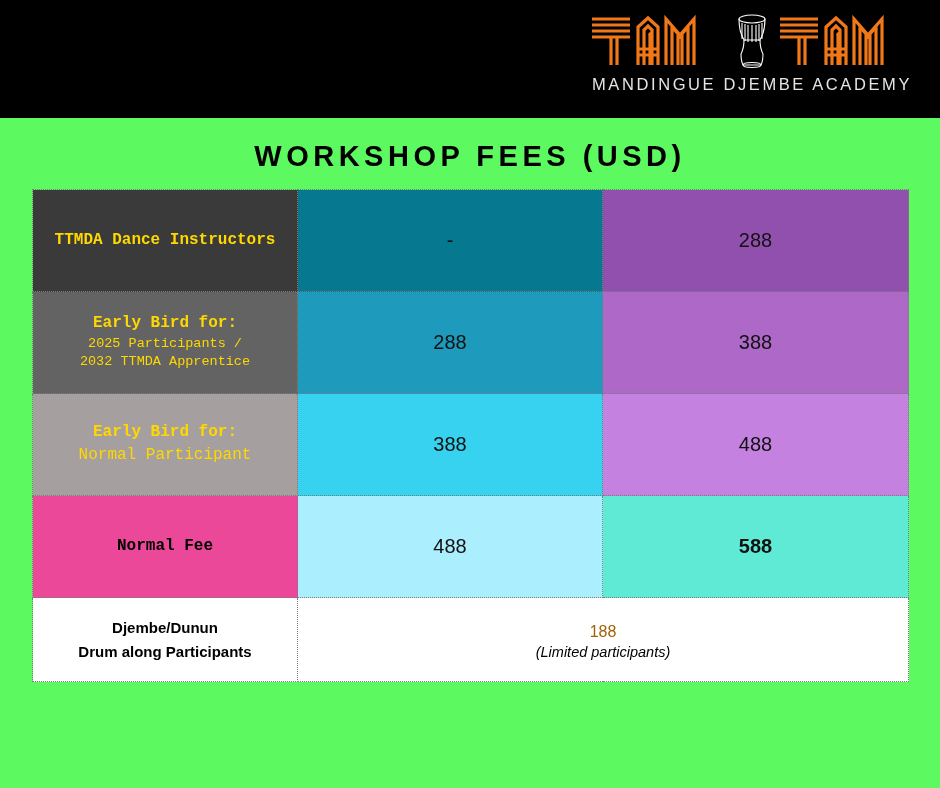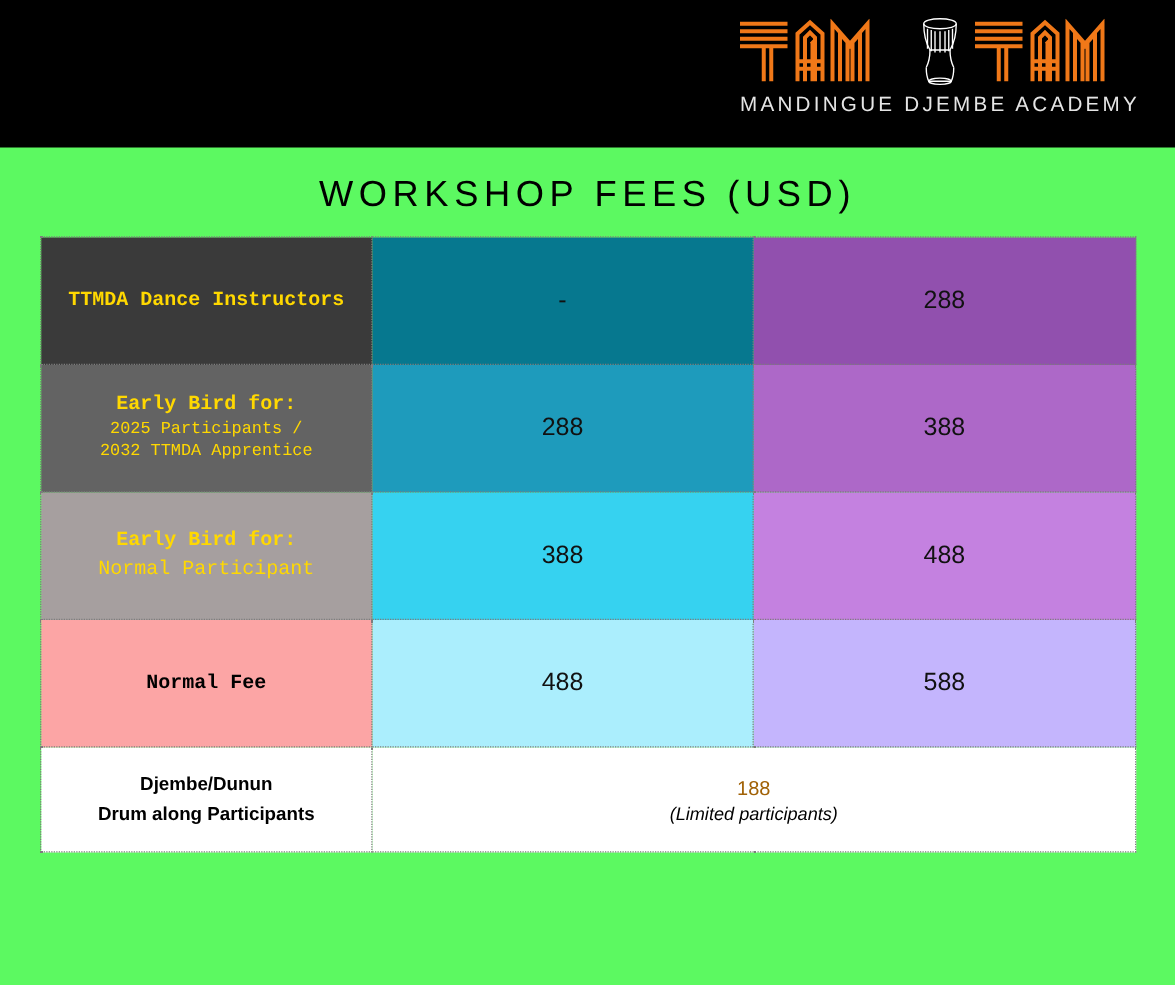--- a/index.html
+++ b/index.html
@@ -65,21 +65,21 @@
     letter-spacing: 2.6px;
     margin-top: 3px;
     white-space: nowrap;
   }
 
   
   .page-title {
     text-align: center;
     color: #000000;
     font-size: 29px;
-    font-weight: normal;
+    font-weight: bold;
     letter-spacing: 4.5px;
     padding-top: 22px;
     padding-bottom: 16px;
   }
 
   
   .table-wrap {
     margin: 0 32px;
     width: 876px;
   }
@@ -136,29 +136,29 @@
   }
   .amt {
     font-size: 20px;
     color: #111111;
   }
 
   
   .g1 { background: #3A3A3A; }
   .g2 { background: #636363; }
   .g3 { background: #A69F9F; }
-  .g4 { background: #fca5a5; }
+  .g4 { background: #ec4899; }
   .b1 { background: #06788F; }
   .b2 { background: #1E9BBC; }
   .b3 { background: #36D2F0; }
   .b4 { background: #ABEEFD; }
   .p1 { background: #9150AE; }
   .p2 { background: #AD68C8; }
   .p3 { background: #C481E0; }
-  .p4 { background: #c4b5fd; }
+  .p4 { background: #5eead4; font-weight: bold; }
   .white { background: #FFFFFF; }
 
   .yellow { color: #FFD800; }
   .black  { color: #000000; }
 
   
   tr.last-row td { height: 84px; background: #FFFFFF; }
   .last-label {
     font-size: 15px;
     font-weight: bold;

